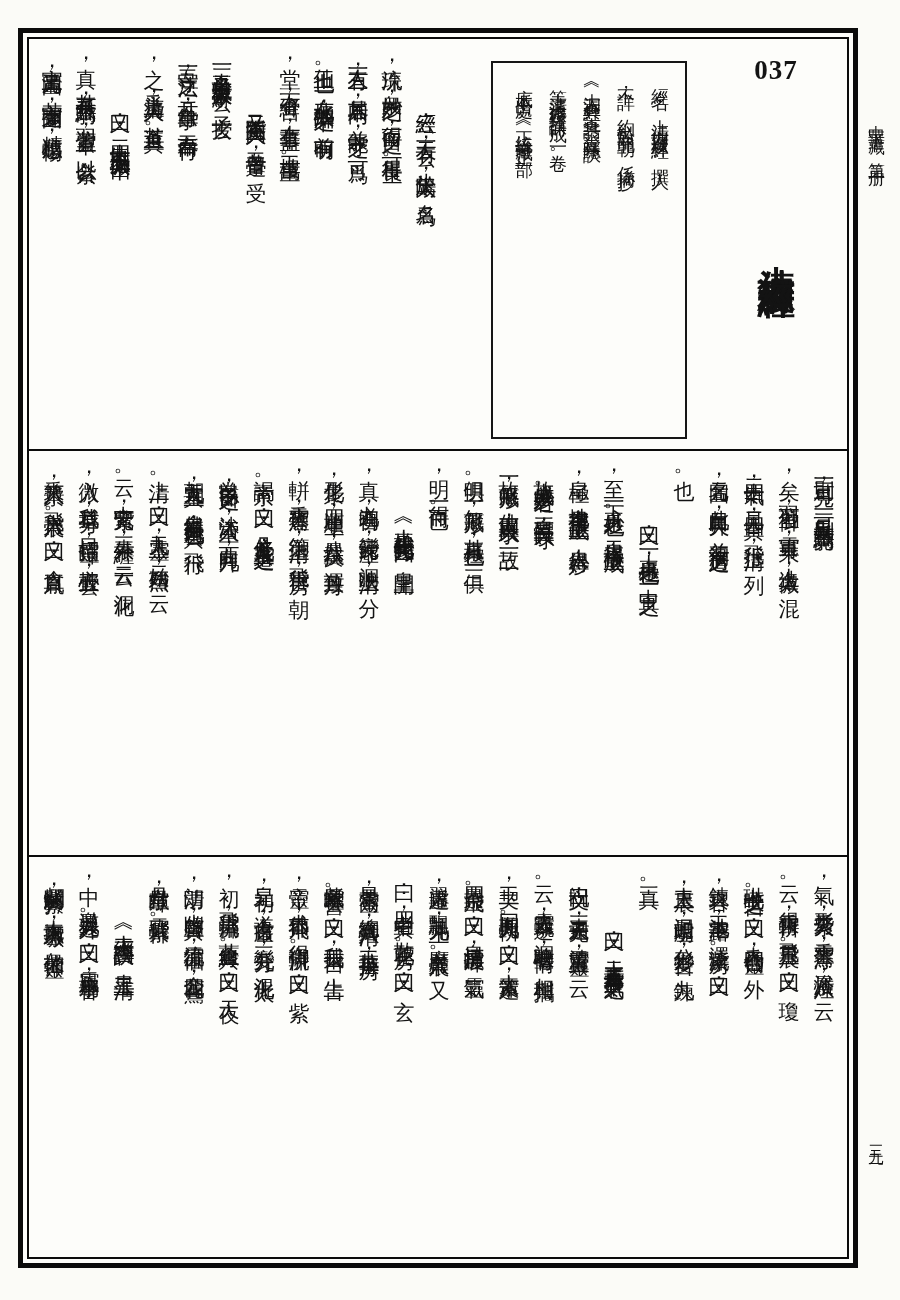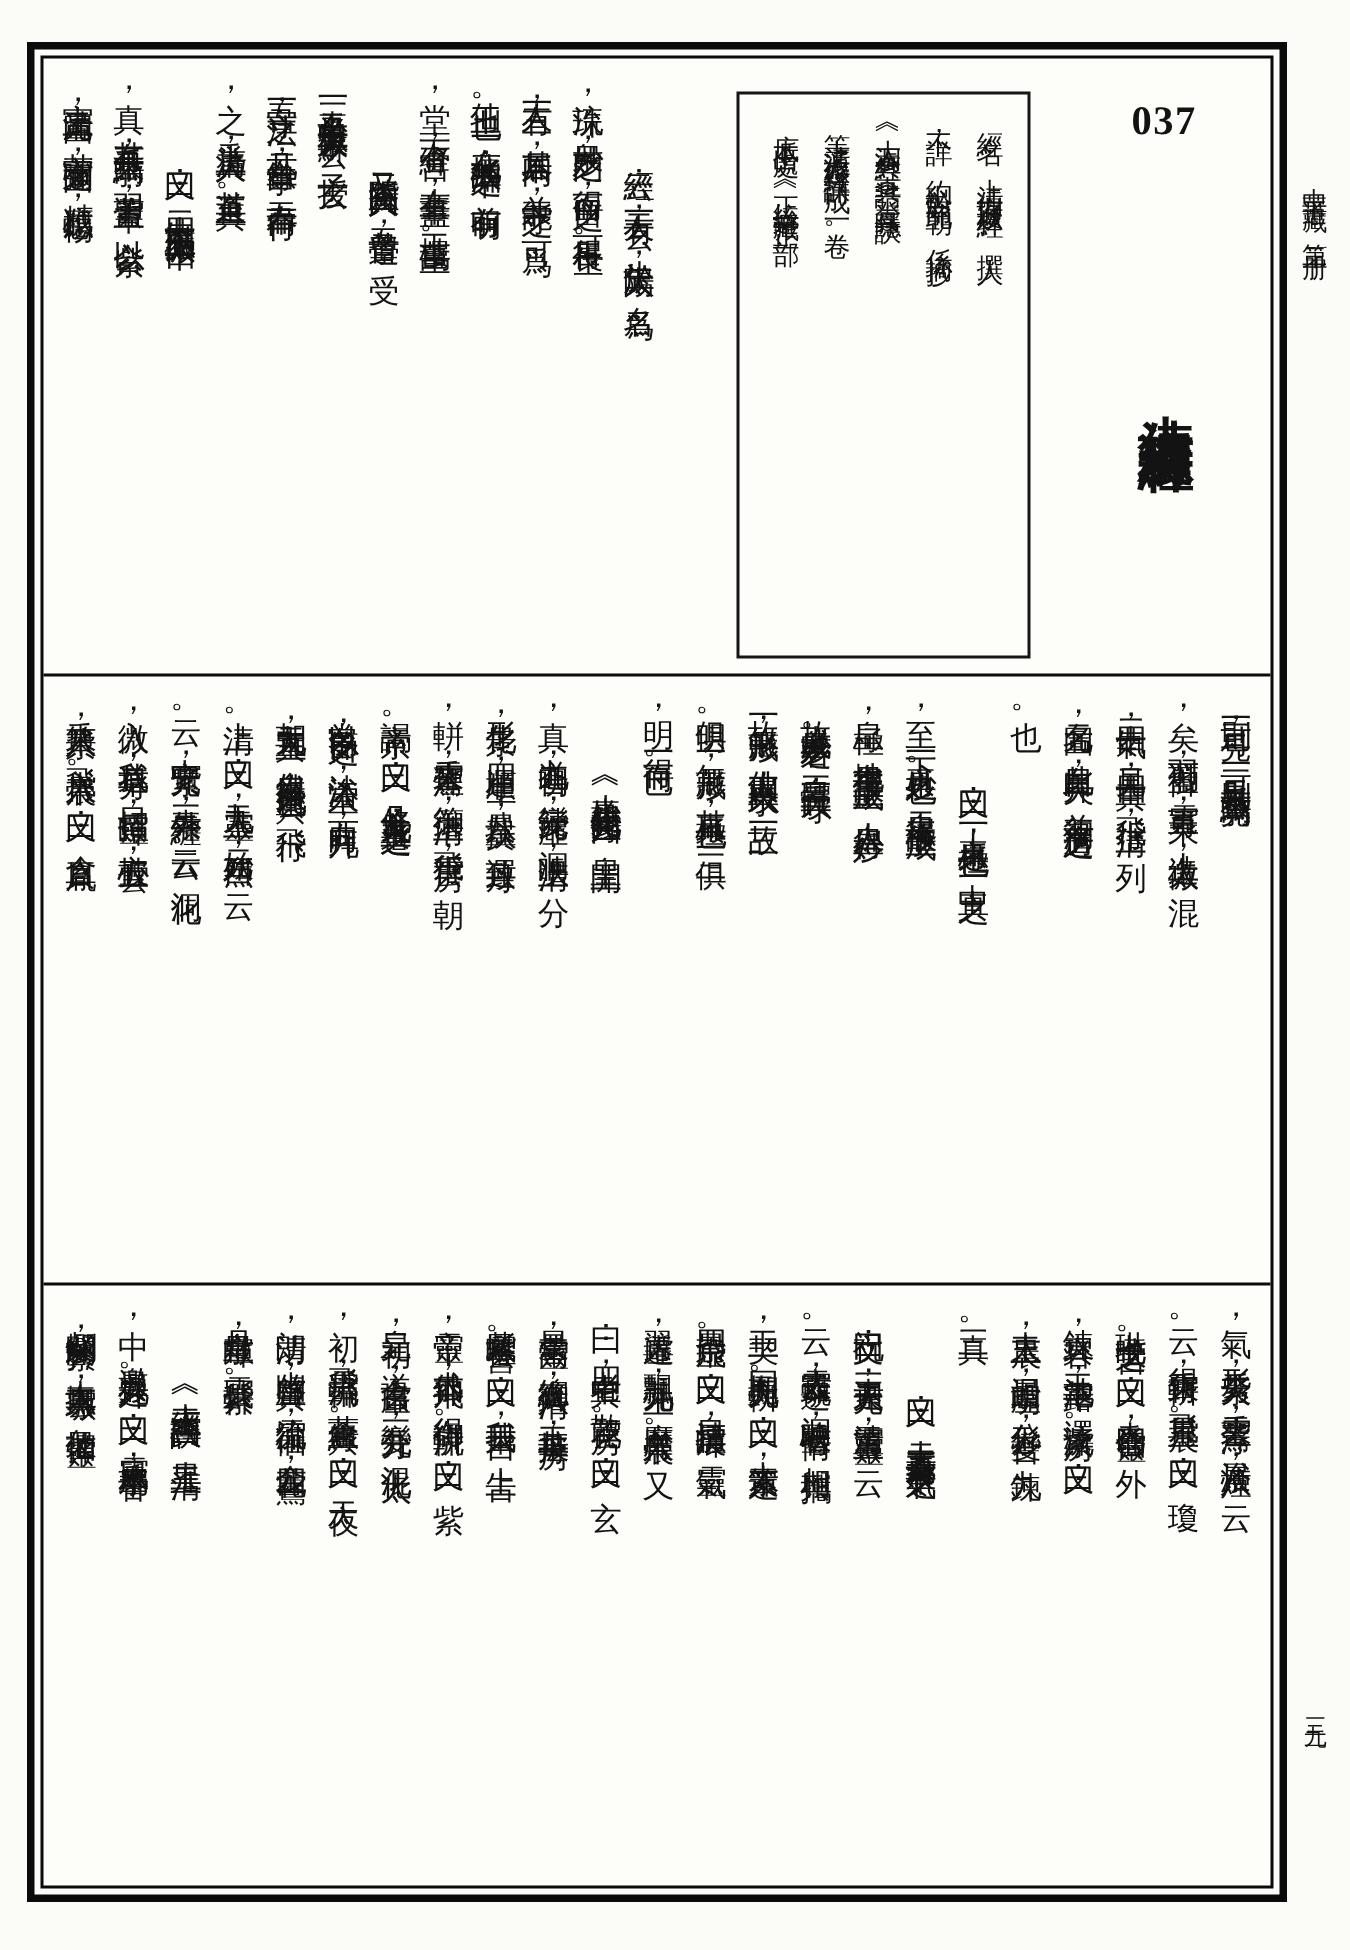--- a/index.html
+++ b/index.html
@@ -47,21 +47,20 @@
   .colophon-cols .col {
     font-size:18px; letter-spacing:4px; line-height:34px;
     height:354px; white-space:pre;
   }
 
   
   .title-block { position:absolute; right:40px; top:16px; width:62px; text-align:center; }
   .doc-number {
     font-size:27px; font-weight:bold; letter-spacing:1px;
     font-family:"Liberation Serif",serif;
-    margin-top:10px;
   }
   .doc-title {
     margin:10px auto 0 auto;
     writing-mode:vertical-rl; text-orientation:upright;
     font-size:37px; font-weight:bold; letter-spacing:3px; line-height:44px;
     height:300px;
   }
 
   
   .margin-edition {

